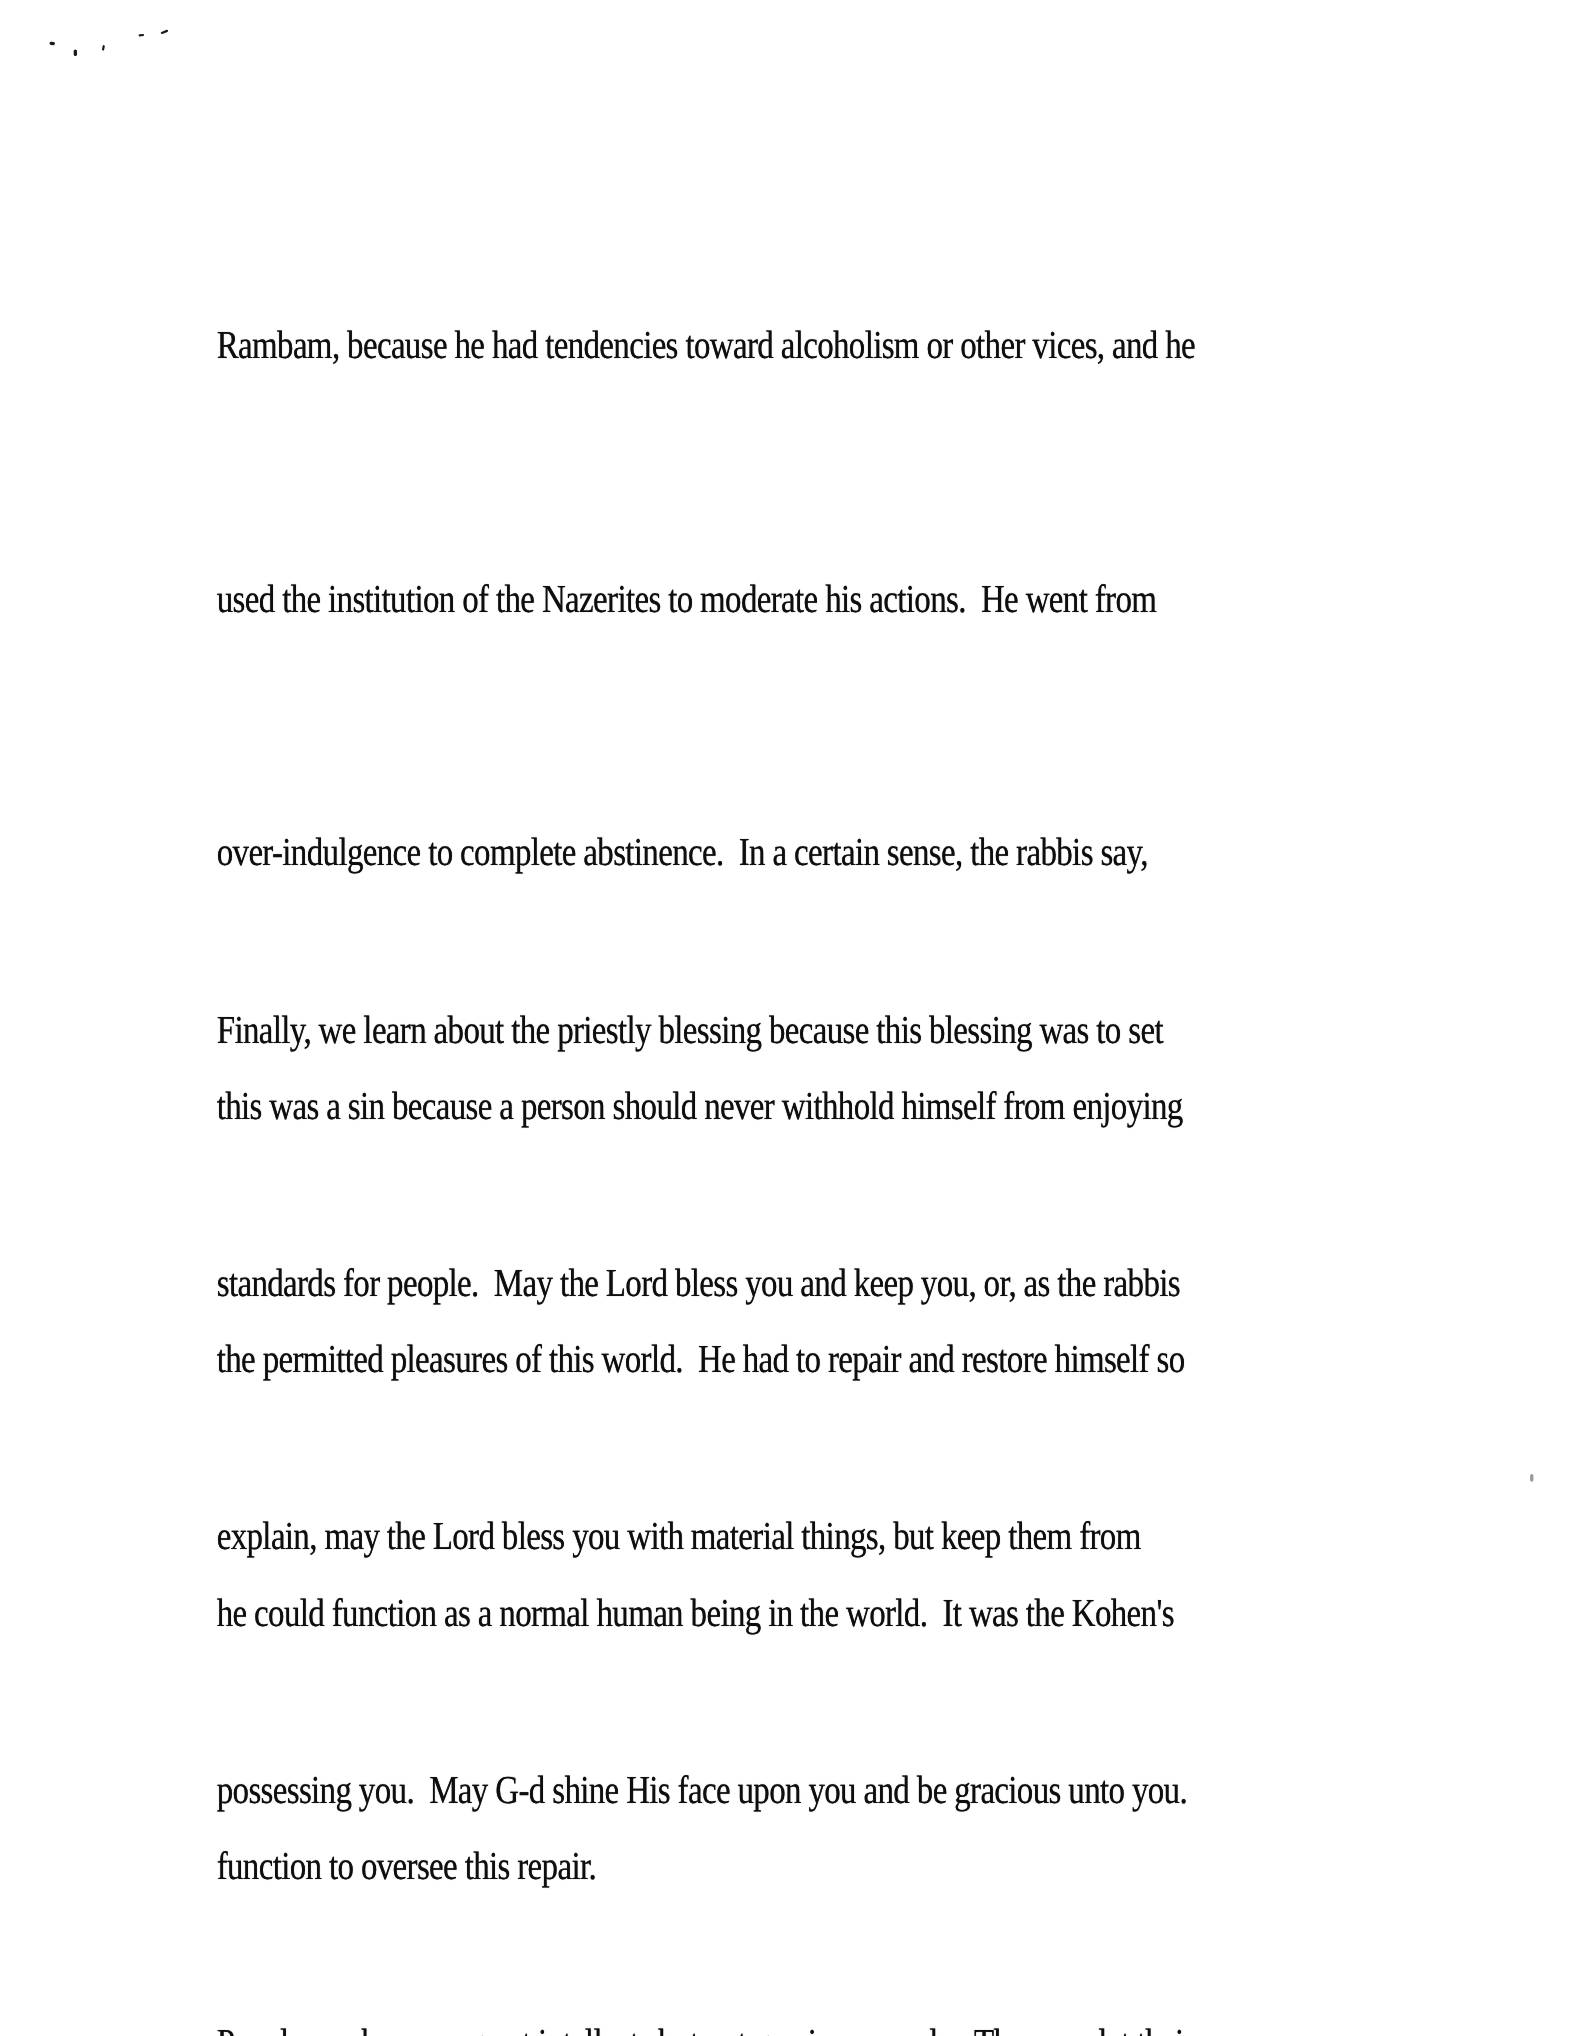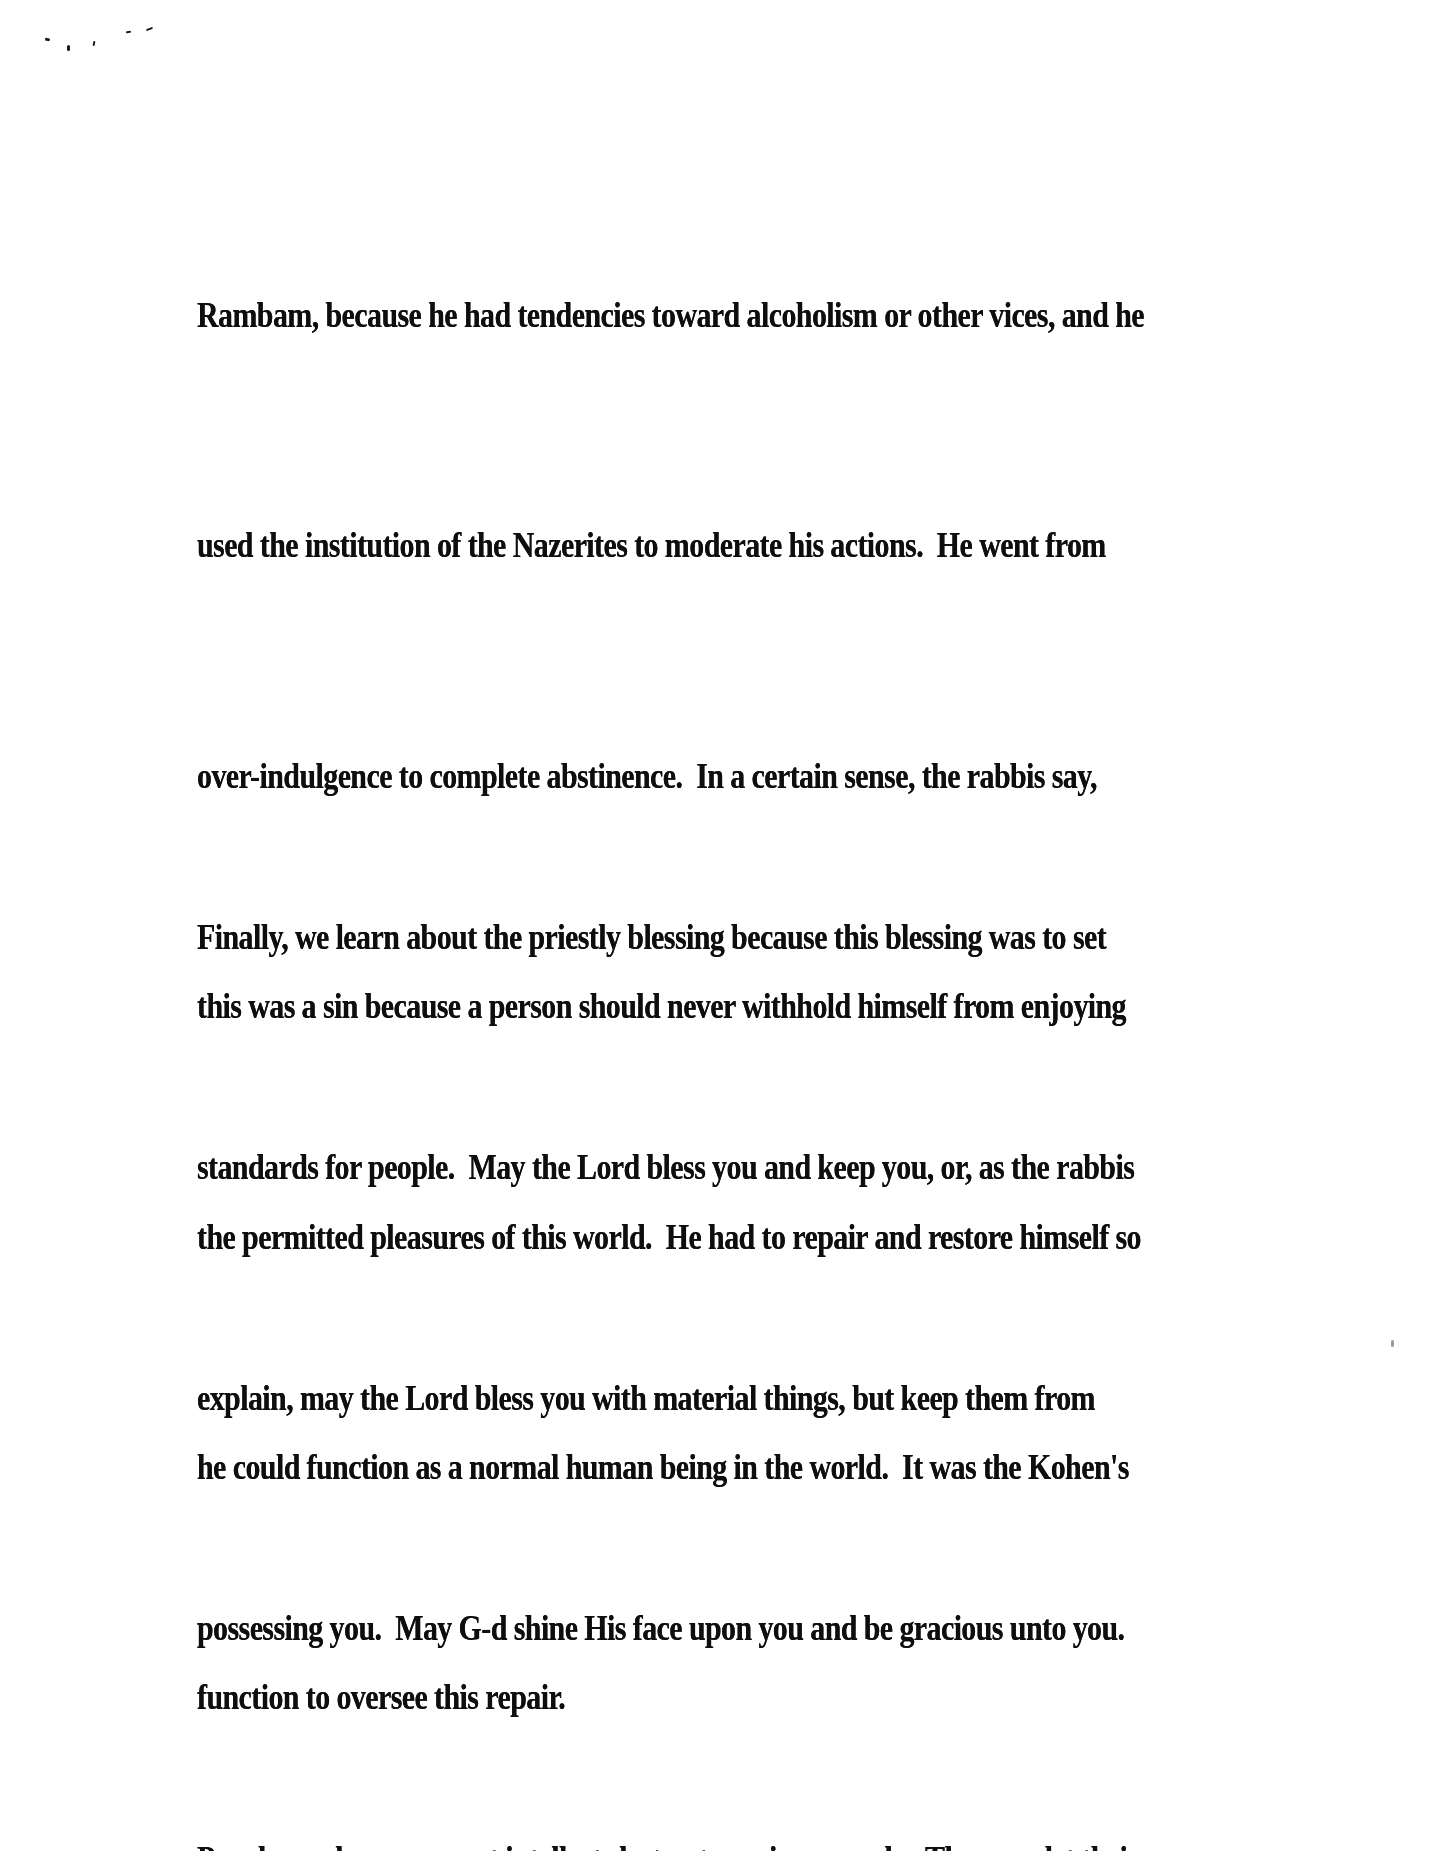--- a/index.html
+++ b/index.html
@@ -8,21 +8,20 @@
     background: #ffffff;
     width: 1430px;
     height: 1851px;
     overflow: hidden;
   }
   .page {
     position: relative;
     width: 1430px;
     height: 1851px;
     background: #ffffff;
-    font-weight: bold;
   }
   .text-block {
     position: absolute;
     left: 197px;
     width: 1090px;
     font-family: "Liberation Serif", "DejaVu Serif", serif;
     font-size: 30px;
     line-height: 64px;
     letter-spacing: -0.6px;
     color: #0e0e0e;

